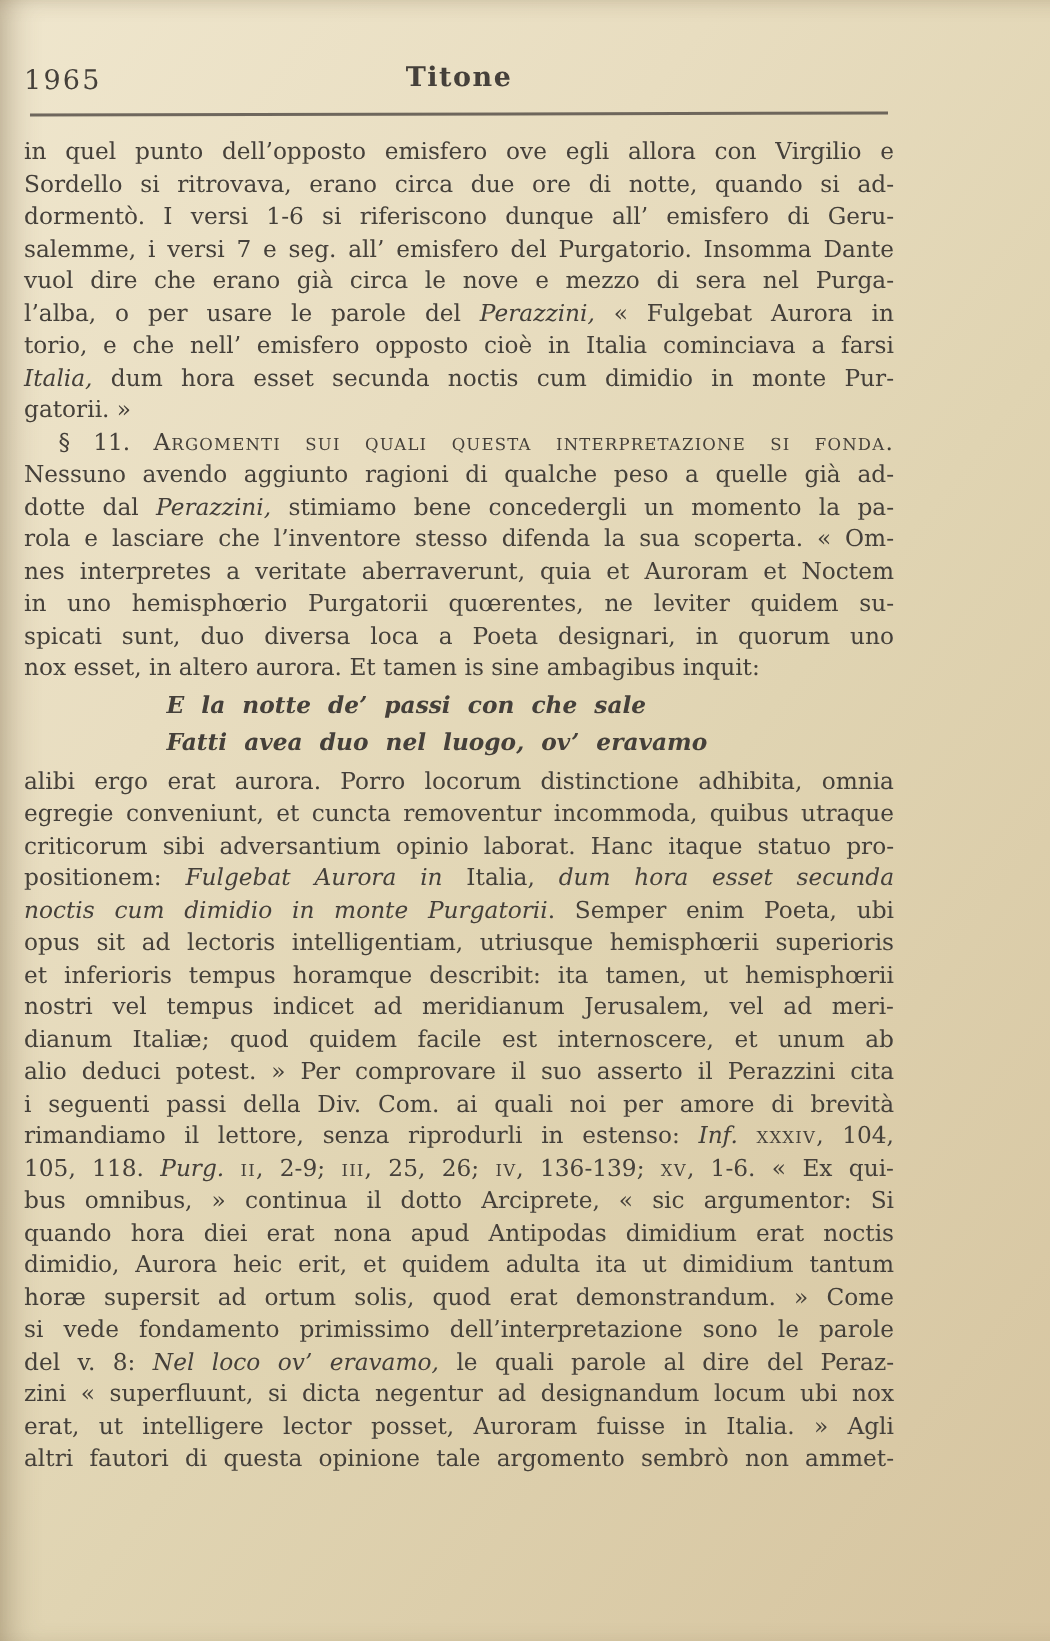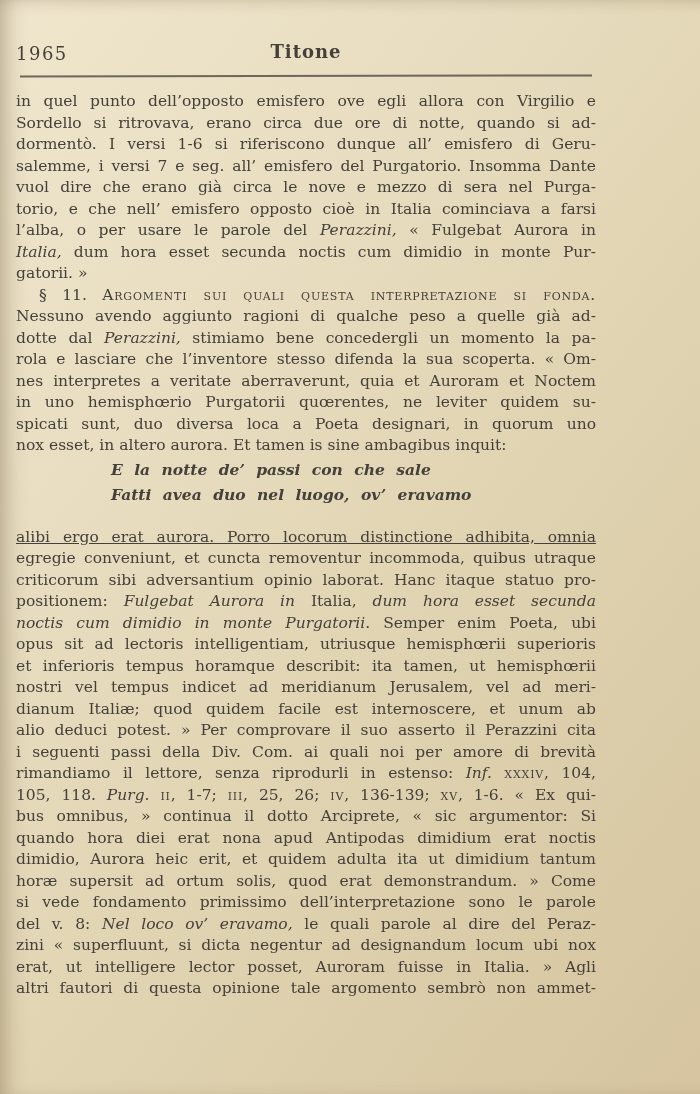--- a/index.html
+++ b/index.html
@@ -71,41 +71,41 @@
   }
   .line.v {                      
     text-align: left;
     text-align-last: left;
     padding-left: 95px;
     line-height: 25px;
     word-spacing: 6px;
     font-style: italic;
     font-weight: bold;
   }
-  .line.v + .line.j { margin-top: 20px; text-decoration: underline; }
+  .line.v + .line.j { margin-top: 4px; }
   .i  { font-style: italic; }
   .sc { font-variant: small-caps; letter-spacing: 0.8px; }
 </style>
 </head>
 <body>
 
 <div class="page">
   <div>
     <div class="running-title">Titone</div>
     <div class="page-number">1965</div>
     <div class="rule"></div>
   </div>
   <div class="text-block">
       <div class="line j"><span>in quel punto dell’opposto emisfero ove egli allora con Virgilio e</span></div>
       <div class="line j"><span>Sordello si ritrovava, erano circa due ore di notte, quando si ad-</span></div>
       <div class="line j"><span>dormentò. I versi 1-6 si riferiscono dunque all’ emisfero di Geru-</span></div>
       <div class="line j"><span>salemme, i versi 7 e seg. all’ emisfero del Purgatorio. Insomma Dante</span></div>
       <div class="line j"><span>vuol dire che erano già circa le nove e mezzo di sera nel Purga-</span></div>
+      <div class="line j"><span>l’alba, o per usare le parole del </span><span class="i">Perazzini,</span><span> « Fulgebat Aurora in</span></div>
       <div class="line j"><span>torio, e che nell’ emisfero opposto cioè in Italia cominciava a farsi</span></div>
-      <div class="line j"><span>l’alba, o per usare le parole del </span><span class="i">Perazzini,</span><span> « Fulgebat Aurora in</span></div>
       <div class="line j"><span class="i">Italia,</span><span> dum hora esset secunda noctis cum dimidio in monte Pur-</span></div>
       <div class="line e"><span>gatorii. »</span></div>
       <div class="line ij"><span>§ 11. </span><span class="sc">Argomenti sui quali questa interpretazione si fonda.</span></div>
       <div class="line j"><span>Nessuno avendo aggiunto ragioni di qualche peso a quelle già ad-</span></div>
       <div class="line j"><span>dotte dal </span><span class="i">Perazzini,</span><span> stimiamo bene concedergli un momento la pa-</span></div>
       <div class="line j"><span>rola e lasciare che l’inventore stesso difenda la sua scoperta. « Om-</span></div>
       <div class="line j"><span>nes interpretes a veritate aberraverunt, quia et Auroram et Noctem</span></div>
       <div class="line j"><span>in uno hemisphœrio Purgatorii quœrentes, ne leviter quidem su-</span></div>
       <div class="line j"><span>spicati sunt, duo diversa loca a Poeta designari, in quorum uno</span></div>
       <div class="line e"><span>nox esset, in altero aurora. Et tamen is sine ambagibus inquit:</span></div>
@@ -116,21 +116,21 @@
       <div class="line j"><span>criticorum sibi adversantium opinio laborat. Hanc itaque statuo pro-</span></div>
       <div class="line j"><span>positionem: </span><span class="i">Fulgebat Aurora in</span><span> Italia, </span><span class="i">dum hora esset secunda</span></div>
       <div class="line j"><span class="i">noctis cum dimidio in monte Purgatorii</span><span>. Semper enim Poeta, ubi</span></div>
       <div class="line j"><span>opus sit ad lectoris intelligentiam, utriusque hemisphœrii superioris</span></div>
       <div class="line j"><span>et inferioris tempus horamque describit: ita tamen, ut hemisphœrii</span></div>
       <div class="line j"><span>nostri vel tempus indicet ad meridianum Jerusalem, vel ad meri-</span></div>
       <div class="line j"><span>dianum Italiæ; quod quidem facile est internoscere, et unum ab</span></div>
       <div class="line j"><span>alio deduci potest. » Per comprovare il suo asserto il Perazzini cita</span></div>
       <div class="line j"><span>i seguenti passi della Div. Com. ai quali noi per amore di brevità</span></div>
       <div class="line j"><span>rimandiamo il lettore, senza riprodurli in estenso: </span><span class="i">Inf.</span><span> </span><span class="sc">xxxiv</span><span>, 104,</span></div>
-      <div class="line j"><span>105, 118. </span><span class="i">Purg.</span><span> </span><span class="sc">ii</span><span>, 1-7; </span><span class="sc">iii</span><span>, 25, 26; </span><span class="sc">iv</span><span>, 136-139; </span><span class="sc">xv</span><span>, 1-6. « Ex qui-</span></div>
+      <div class="line j"><span>105, 118. </span><span class="i">Purg.</span><span> </span><span class="sc">ii</span><span>, 2-9; </span><span class="sc">iii</span><span>, 25, 26; </span><span class="sc">iv</span><span>, 136-139; </span><span class="sc">xv</span><span>, 1-6. « Ex qui-</span></div>
       <div class="line j"><span>bus omnibus, » continua il dotto Arciprete, « sic argumentor: Si</span></div>
       <div class="line j"><span>quando hora diei erat nona apud Antipodas dimidium erat noctis</span></div>
       <div class="line j"><span>dimidio, Aurora heic erit, et quidem adulta ita ut dimidium tantum</span></div>
       <div class="line j"><span>horæ supersit ad ortum solis, quod erat demonstrandum. » Come</span></div>
       <div class="line j"><span>si vede fondamento primissimo dell’interpretazione sono le parole</span></div>
       <div class="line j"><span>del v. 8: </span><span class="i">Nel loco ov’ eravamo,</span><span> le quali parole al dire del Peraz-</span></div>
       <div class="line j"><span>zini « superfluunt, si dicta negentur ad designandum locum ubi nox</span></div>
       <div class="line j"><span>erat, ut intelligere lector posset, Auroram fuisse in Italia. » Agli</span></div>
       <div class="line j"><span>altri fautori di questa opinione tale argomento sembrò non ammet-</span></div>
     </div>

